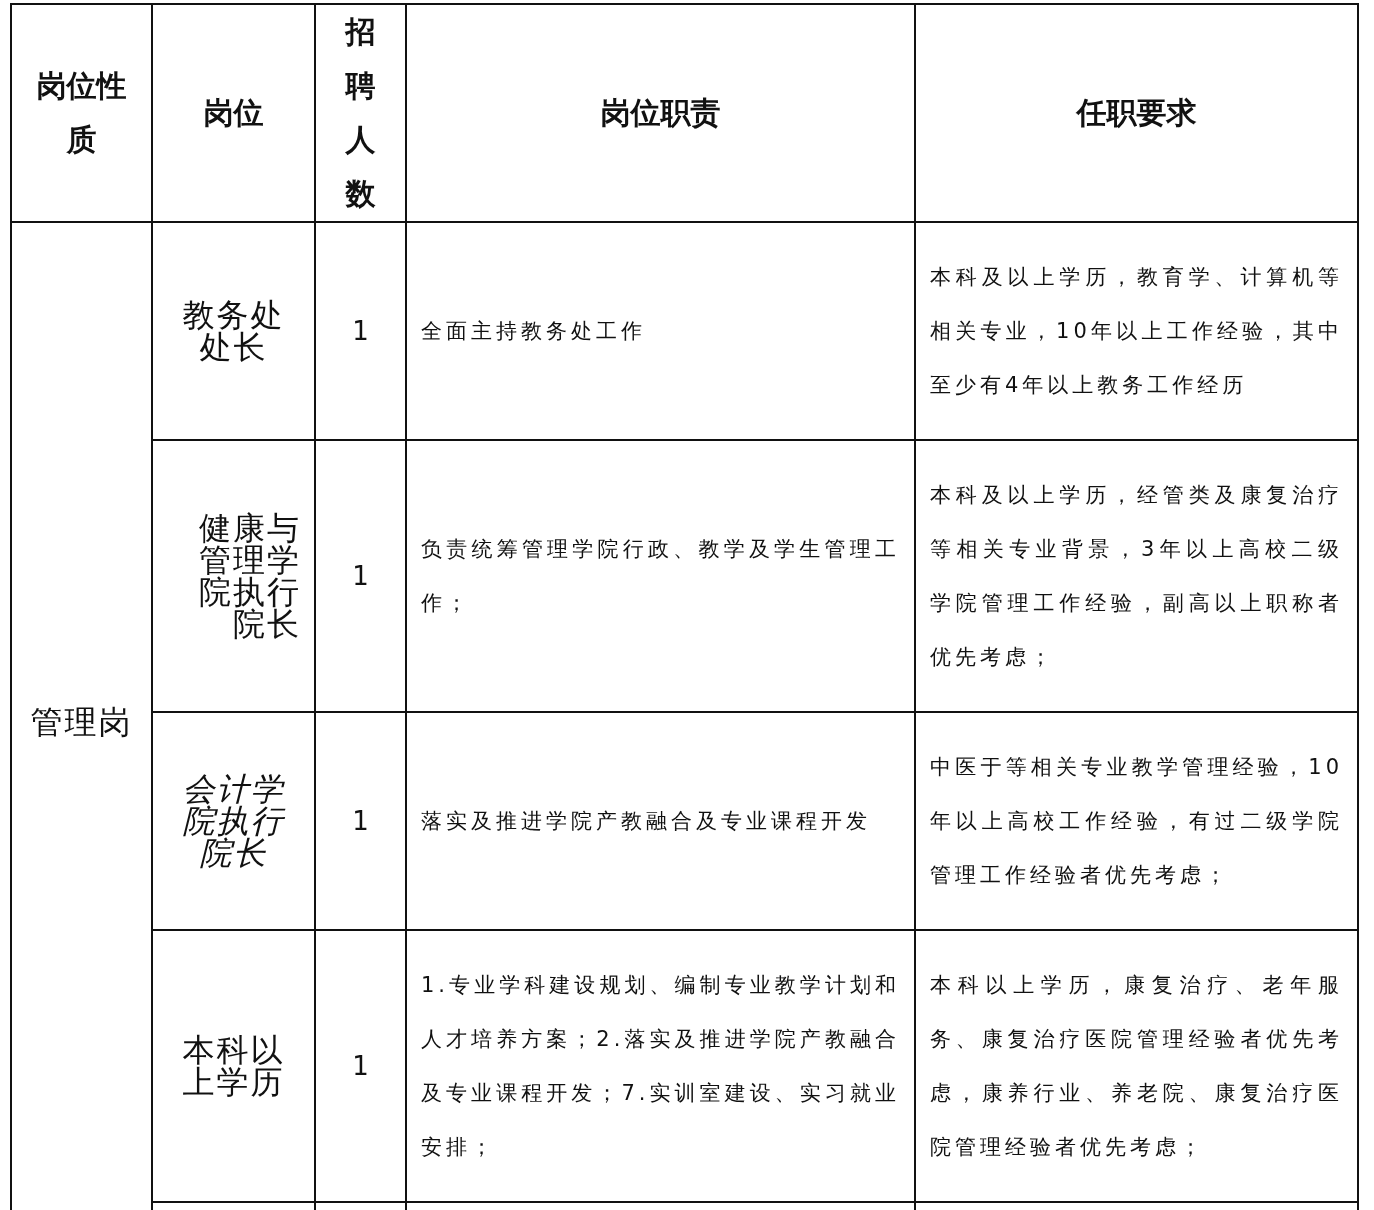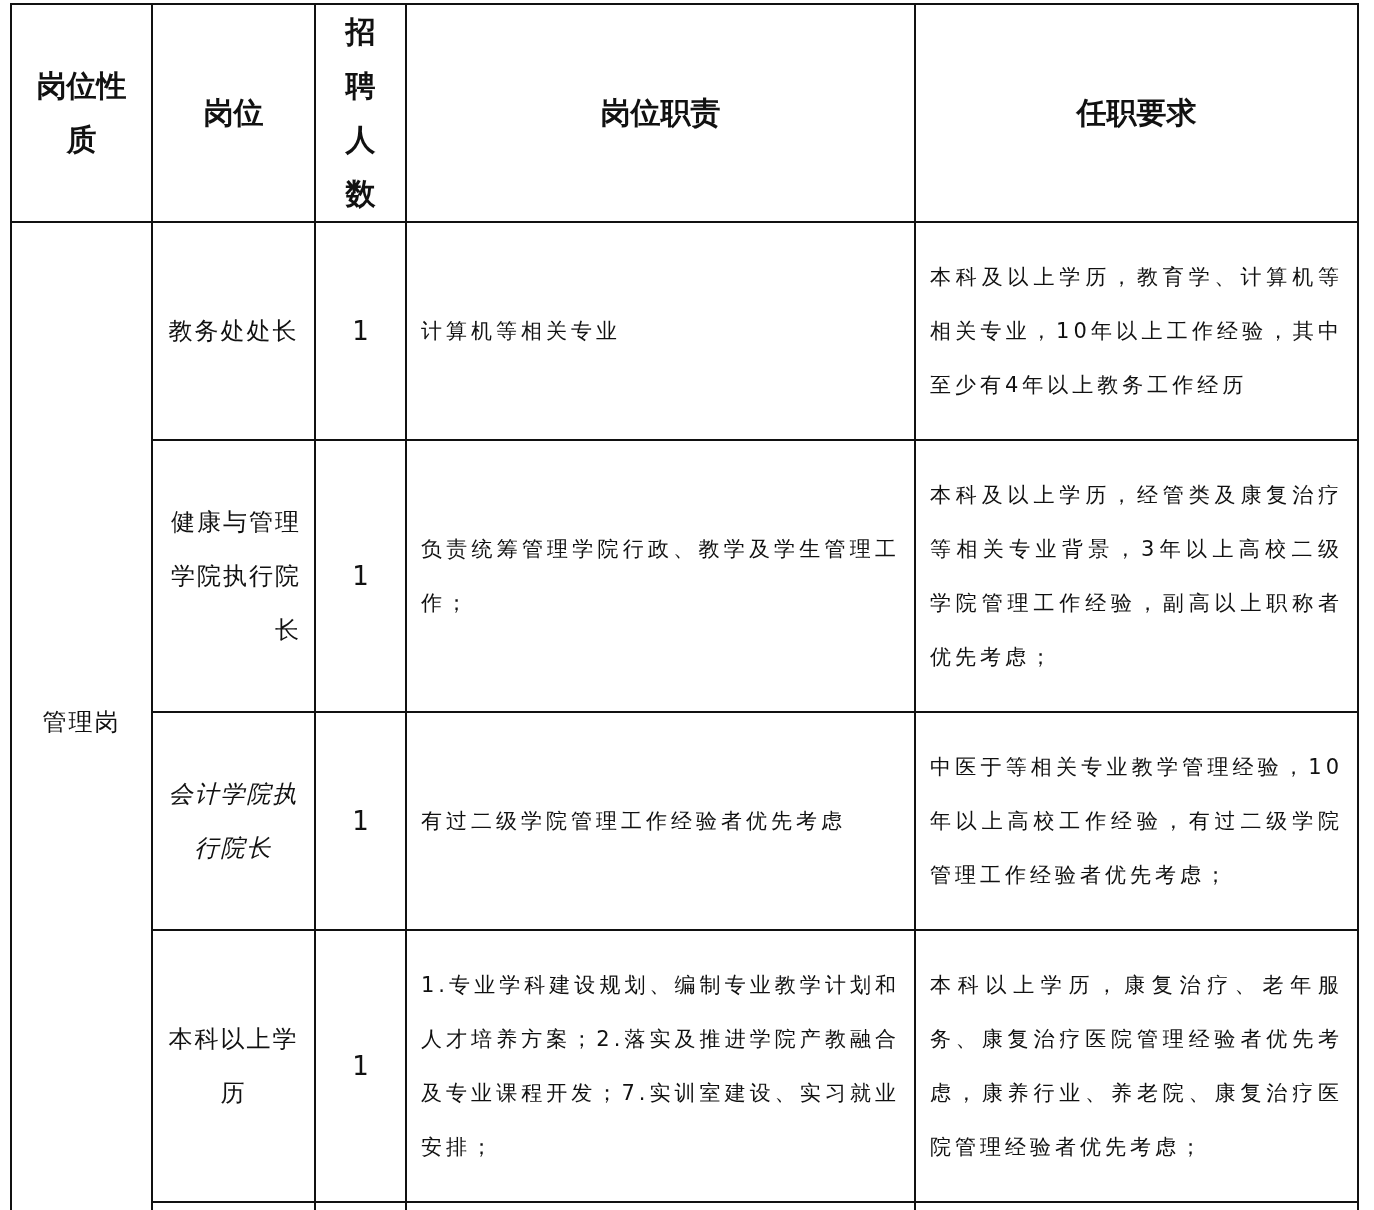--- a/index.html
+++ b/index.html
@@ -3,21 +3,21 @@
 <meta charset="utf-8">
 <style>
   html, body { margin: 0; padding: 0; background: #ffffff; }
   body { width: 1374px; height: 1210px; overflow: hidden; position: relative;
          font-family: "DejaVu Sans", "Liberation Sans", sans-serif; color: #111; }
   table.jobs { position: absolute; left: 10px; top: 3px; border-collapse: collapse; table-layout: fixed; }
   table.jobs td, table.jobs th { border: 2px solid #111; padding: 0; vertical-align: middle; margin-top: 28px; }
   th { font-weight: bold; font-size: 30px; text-align: center; line-height: 54px; }
   .col1 { width: 141px; } .col2 { width: 163px; } .col3 { width: 91px; }
   .col4 { width: 509px; } .col5 { width: 443px; }
-  .center { text-align: center; font-size: 24px; line-height: 54px; letter-spacing: 2px; }
+  .center { text-align: center; font-size: 32px; line-height: 32px; letter-spacing: 2px; }
   .txt { font-size: 21px; line-height: 54px; padding: 0 14px !important; letter-spacing: 4px; text-align: justify; }
   .num { text-align: center; font-size: 26px; }
   tr.head { height: 217px; }
   tr.r1 { height: 218px; } tr.r2 { height: 272px; } tr.r3 { height: 218px; } tr.r4 { height: 272px; }
   tr.r5 { height: 20px; }
   .vert { display: inline-block; width: 34px; word-break: break-all; line-height: 54px; }
 </style>
 </head>
 <body>
 
@@ -34,33 +34,33 @@
     <th><span style="display:inline-block;width:110px;">岗位性质</span></th>
     <th>岗位</th>
     <th><span class="vert">招聘人数</span></th>
     <th>岗位职责</th>
     <th>任职要求</th>
   </tr>
   <tr class="r1">
     <td rowspan="5" class="center">管理岗</td>
     <td class="center"><span style="display:inline-block;width:135px;">教务处处长</span></td>
     <td class="num">1</td>
-    <td class="txt">计算机等相关专业</td>
+    <td class="txt">全面主持教务处工作</td>
     <td class="txt">本科及以上学历，教育学、计算机等相关专业，10年以上工作经验，其中至少有4年以上教务工作经历</td>
   </tr>
   <tr class="r2">
     <td class="center"><span style="display:inline-block;width:135px;text-align:right;">健康与管理学院执行院长</span></td>
     <td class="num">1</td>
     <td class="txt">负责统筹管理学院行政、教学及学生管理工作；</td>
     <td class="txt">本科及以上学历，经管类及康复治疗等相关专业背景，3年以上高校二级学院管理工作经验，副高以上职称者优先考虑；</td>
   </tr>
   <tr class="r3">
     <td class="center"><span style="display:inline-block;width:135px;font-style:italic;">会计学院执行院长</span></td>
     <td class="num">1</td>
-    <td class="txt">有过二级学院管理工作经验者优先考虑</td>
+    <td class="txt">落实及推进学院产教融合及专业课程开发</td>
     <td class="txt">中医于等相关专业教学管理经验，10年以上高校工作经验，有过二级学院管理工作经验者优先考虑；</td>
   </tr>
   <tr class="r4">
     <td class="center"><span style="display:inline-block;width:135px;">本科以上学历</span></td>
     <td class="num">1</td>
     <td class="txt">1.专业学科建设规划、编制专业教学计划和人才培养方案；2.落实及推进学院产教融合及专业课程开发；7.实训室建设、实习就业安排；</td>
     <td class="txt">本科以上学历，康复治疗、老年服务、康复治疗医院管理经验者优先考虑，康养行业、养老院、康复治疗医院管理经验者优先考虑；</td>
   </tr>
   <tr class="r5">
     <td></td>

